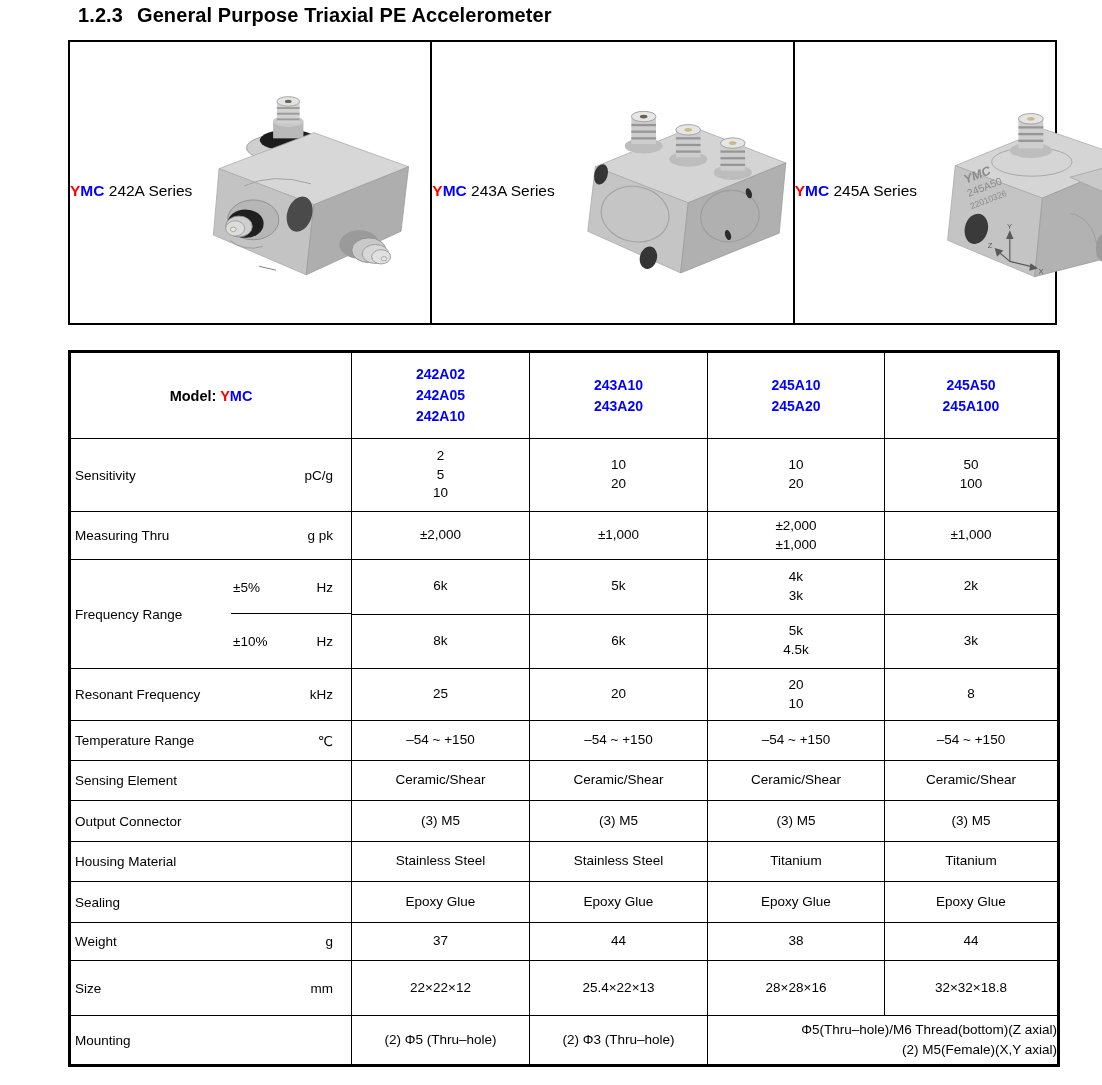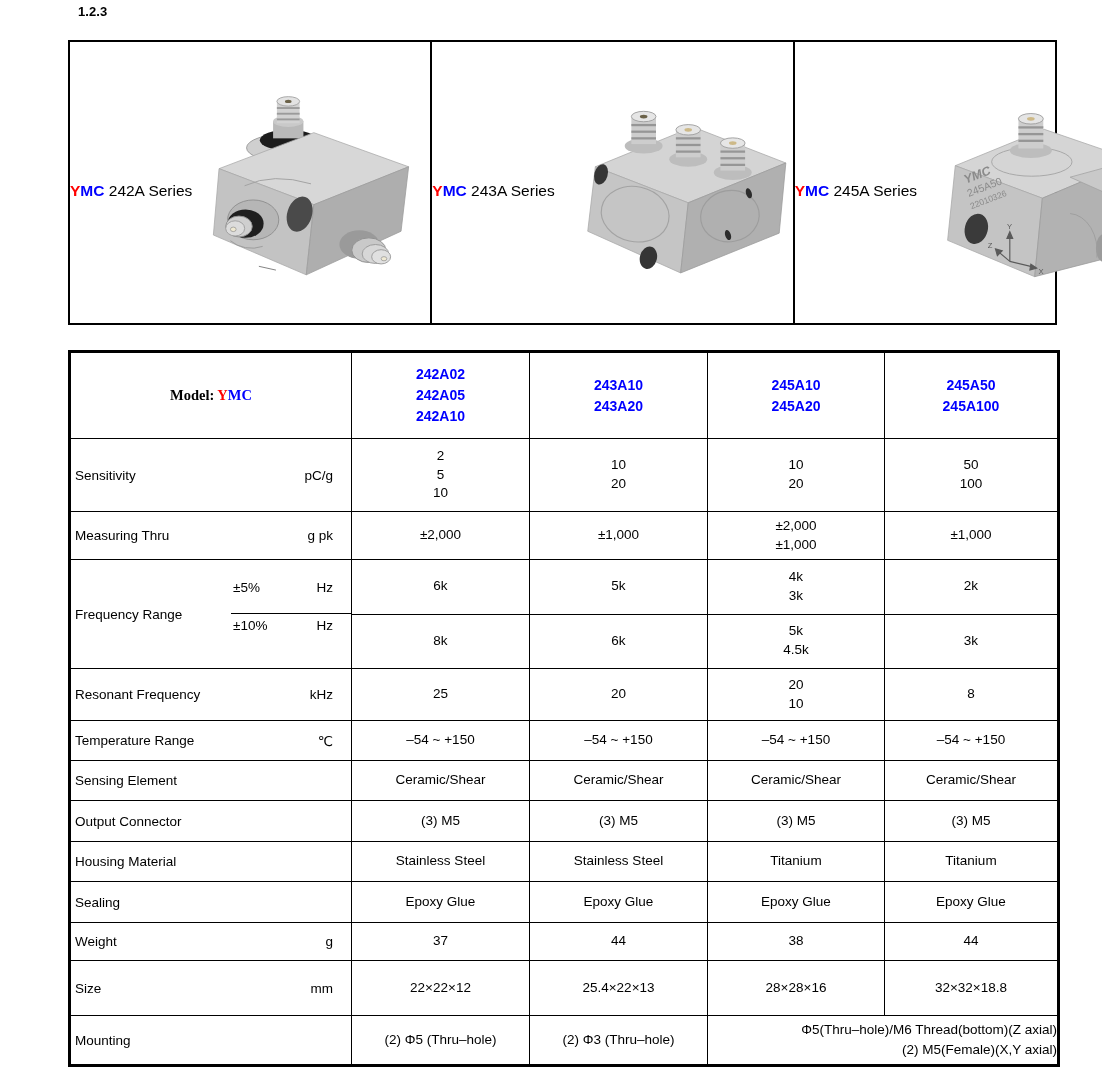--- a/index.html
+++ b/index.html
@@ -4,21 +4,21 @@
 <style>
   html,body { margin:0; padding:0; background:#ffffff; }
   body {
     width:1102px; height:1085px; position:relative;
     font-family:"Liberation Sans","DejaVu Sans",sans-serif;
     color:#000;
     -webkit-font-smoothing:antialiased;
   }
   .doc-title {
     position:absolute; left:78px; top:4px;
-    font-size:13px; font-weight:bold; display:flex; gap:14px;
+    font-size:20px; font-weight:bold; display:flex; gap:14px;
     letter-spacing:0.1px;
   }
   
   .image-panel {
     position:absolute; left:68px; top:40px;
     width:985px; height:281px;
     border:2px solid #000; display:flex;
   }
   .product-cell { flex:1 1 0; display:flex; flex-direction:row; align-items:center; }
   .product-cell + .product-cell { border-left:2px solid #000; }
@@ -27,40 +27,41 @@
   .brand-mc { color:#0000ff; font-weight:bold; }
   .product-photo { flex:1; display:flex; align-items:center; justify-content:center; padding-bottom:4px; }
   
   .spec-table {
     position:absolute; left:68px; top:350px;
     width:989px; border-collapse:collapse; table-layout:fixed;
     border:3px solid #000;
     font-size:13.5px;
   }
   .spec-table td { border:1.5px solid #000; vertical-align:middle; padding:0; }
-  .model-cell { text-align:center; font-weight:bold; font-size:14.5px;font-family:Liberation Serif, serif; }
+  .model-cell { text-align:center; font-weight:bold; font-size:14.5px; }
   .model-col  { text-align:center; font-weight:bold; font-size:14px; color:#0000ff; line-height:1.5; white-space:pre-line; }
   .label-wrap { display:flex; justify-content:space-between; align-items:center; padding-left:4px; padding-right:18px; }
   .unit { white-space:nowrap; }
   .val  { text-align:center; white-space:pre-line; line-height:1.4; }
   
   .freq-cell  { position:relative; height:100%; }
   .freq-inner { position:relative; height:108px; }
   .freq-name  { position:absolute; left:4px; top:50%; transform:translateY(-50%); }
   .freq-sub   { position:absolute; right:0; width:118px; height:50%;
                 display:flex; align-items:center; justify-content:space-between; padding-right:18px; box-sizing:border-box; }
-  .freq-sub.top { top:0; } .freq-sub.bot { bottom:16px;margin-left:24px; }
+  .freq-sub.top { top:0; } .freq-sub.bot { bottom:0;margin-left:24px; }
   .freq-divider { position:absolute; left:160px; right:0; top:50%; margin-top:-1px; border-top:1.5px solid #000; }
   .mount-merged { text-align:right; white-space:pre-line; line-height:1.45; }
 </style>
 </head>
 <body>
 
 <div class="doc-title">
   <span>1.2.3</span>
+  <span>General Purpose Triaxial PE Accelerometer</span>
 </div>
 
 <div class="image-panel">
 
   <div class="product-cell">
     <div class="product-title">
       <span class="brand-y">Y</span><span class="brand-mc">MC</span><span> 242A Series</span>
     </div>
     <div class="product-photo">
       <svg width="238" height="218" viewBox="0 0 250 230">

